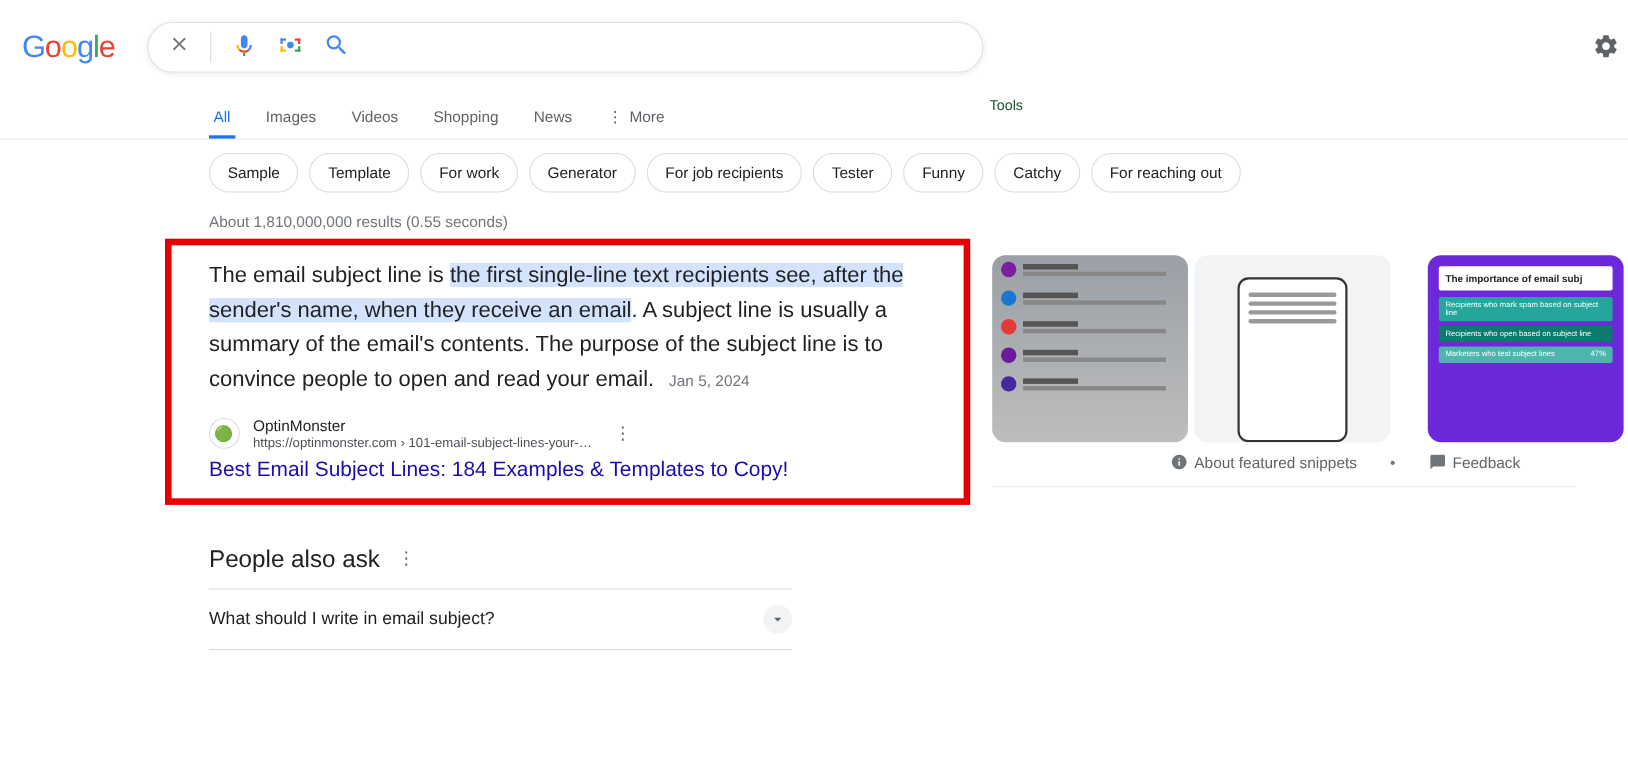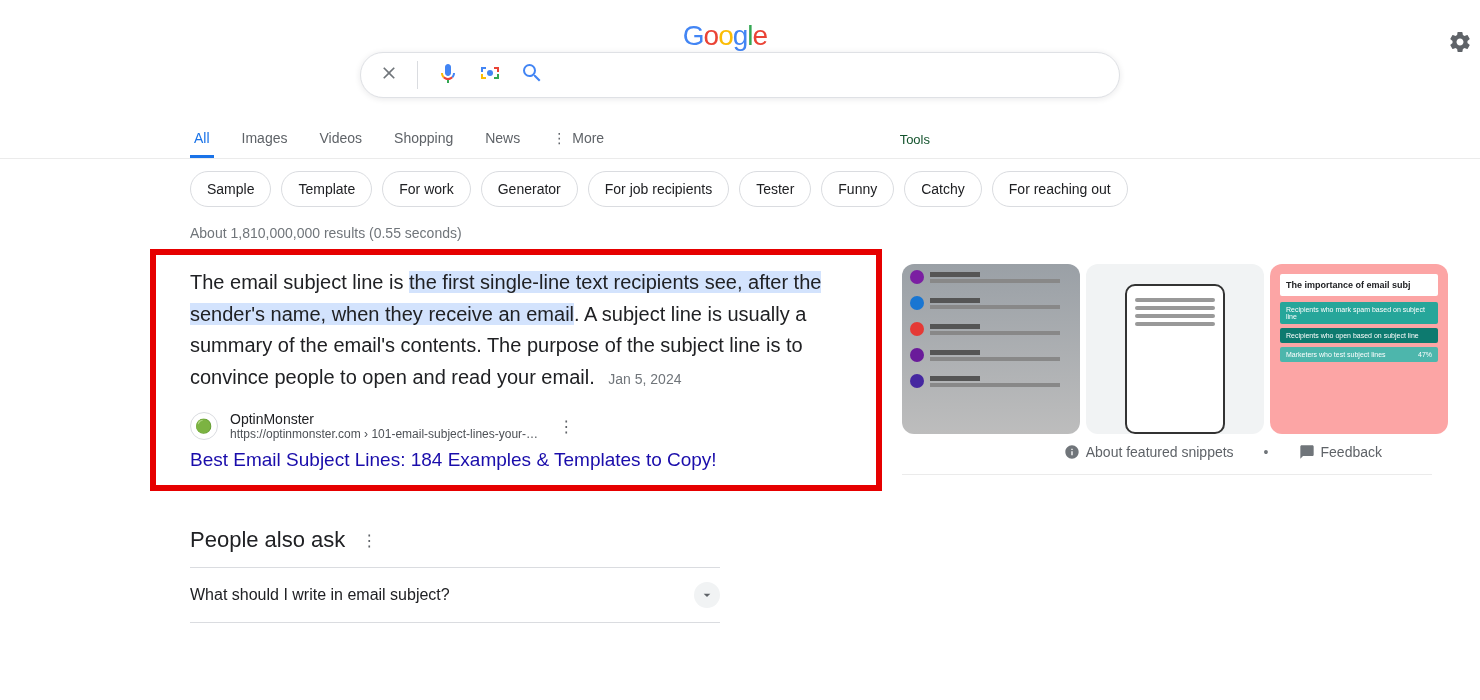--- a/index.html
+++ b/index.html
@@ -1,37 +1,37 @@
 <!DOCTYPE html>
 <html><head>
   <meta charset="utf-8">
   <style>
     * { margin: 0; padding: 0; box-sizing: border-box; font-family: arial, sans-serif; }
     body { background: #fff; width: 1480px; height: 700px; overflow: hidden; position: relative; }
     
-    .header { display: flex; align-items: center; padding: 20px 20px 0 20px; flex-direction: column; }
+    .header { display: flex; align-items: center; padding: 20px 20px 0 20px; }
     .logo { font-size: 28px; font-weight: 500; margin-right: 30px; letter-spacing: -1px; }
     .logo span:nth-child(1) { color: #4285f4; }
     .logo span:nth-child(2) { color: #ea4335; }
     .logo span:nth-child(3) { color: #fbbc05; }
     .logo span:nth-child(4) { color: #4285f4; }
     .logo span:nth-child(5) { color: #34a853; }
     .logo span:nth-child(6) { color: #ea4335; }
     
     .search-bar { display: flex; align-items: center; background: #fff; border: 1px solid #dfe1e5; border-radius: 24px; height: 46px; width: 760px; padding: 0 18px; box-shadow: 0 1px 6px rgba(32,33,36,0.1); }
     .search-input { flex: 1; border: none; outline: none; font-size: 16px; color: #202124; }
     .search-icons { display: flex; align-items: center; gap: 18px; }
     .clear-icon { color: #70757a; cursor: pointer; font-size: 20px; }
     .divider { width: 1px; height: 28px; background: #dadce0; }
     .mic-icon svg, .lens-icon svg { width: 24px; height: 24px; cursor: pointer; }
     .search-icon { color: #4285f4; cursor: pointer; }
     
     .gear-icon { position: absolute; top: 30px; right: 8px; color: #5f6368; cursor: pointer; }
     
-    .tabbar { display: flex; align-items: center; padding: 0 20px 0 190px; border-bottom: 1px solid #ebebeb; margin-top: 22px; }
+    .tabbar { display: flex; padding: 0 20px 0 190px; border-bottom: 1px solid #ebebeb; margin-top: 22px; }
     .tab { padding: 10px 4px 12px; margin-right: 24px; font-size: 14px; color: #5f6368; cursor: pointer; }
     .tab.active { color: #1a73e8; border-bottom: 3px solid #1a73e8; padding-bottom: 9px; }
     .tab-more { display: flex; align-items: center; gap: 6px; }
     .tab-more .dots { color: #5f6368; }
     .tools { margin-left: auto; margin-right: 530px; font-size: 13px; color: #14532d; cursor: pointer; }
     
     .chips { display: flex; gap: 10px; padding: 12px 20px 0 190px; }
     .chip { border: 1px solid #dadce0; border-radius: 18px; padding: 9px 16px; font-size: 14px; color: #202124; cursor: pointer; background: #fff; }
     
     .stats { padding: 18px 0 8px 190px; font-size: 14px; color: #70757a; }
@@ -46,21 +46,21 @@
     .favicon { width: 28px; height: 28px; border-radius: 50%; border: 1px solid #dadce0; display: flex; align-items: center; justify-content: center; font-size: 14px; background: #fff; }
     .source-text .name { font-size: 14px; color: #202124; }
     .source-text .url { font-size: 12px; color: #4d5156; }
     .source-menu { color: #5f6368; margin-left: 8px; cursor: pointer; }
     .result-title { font-size: 19px; color: #1a0dab; margin-top: 8px; cursor: pointer; }
     
     .thumbs { display: flex; gap: 6px; padding: 15px 0 0 20px; }
     .thumb { width: 178px; height: 170px; border-radius: 12px; background: #e8eaed; overflow: hidden; position: relative; }
     .thumb1 { background: linear-gradient(#9aa0a6, #bdbdbd); }
     .thumb2 { background: #f1f3f4; display: flex; align-items: center; justify-content: center; }
-    .thumb3 { background: #fca5a5; padding: 10px; }
+    .thumb3 { background: #6d28d9; padding: 10px; margin-left: 28px; }
     .thumb3-title { background: #fff; color: #202124; font-size: 9px; font-weight: bold; padding: 6px; border-radius: 2px; margin-bottom: 6px; }
     .thumb3-bar { background: #26a69a; color: #fff; font-size: 7px; padding: 4px 6px; border-radius: 2px; margin-bottom: 4px; display: flex; justify-content: space-between; }
     .thumb3-bar.b2 { background: #0d7a6f; }
     .thumb3-bar.b3 { background: #4db6ac; }
     .thumb1-row { display: flex; align-items: center; gap: 6px; padding: 6px 8px; }
     .thumb1-dot { width: 14px; height: 14px; border-radius: 50%; }
     .thumb1-text { flex: 1; }
     .thumb1-text .t1 { height: 5px; background: #555; width: 50px; margin-bottom: 2px; }
     .thumb1-text .t2 { height: 4px; background: #888; width: 130px; }
     .thumb2-phone { width: 100px; height: 150px; background: #fff; border: 2px solid #333; border-radius: 10px; margin-top: 20px; padding: 8px; }

